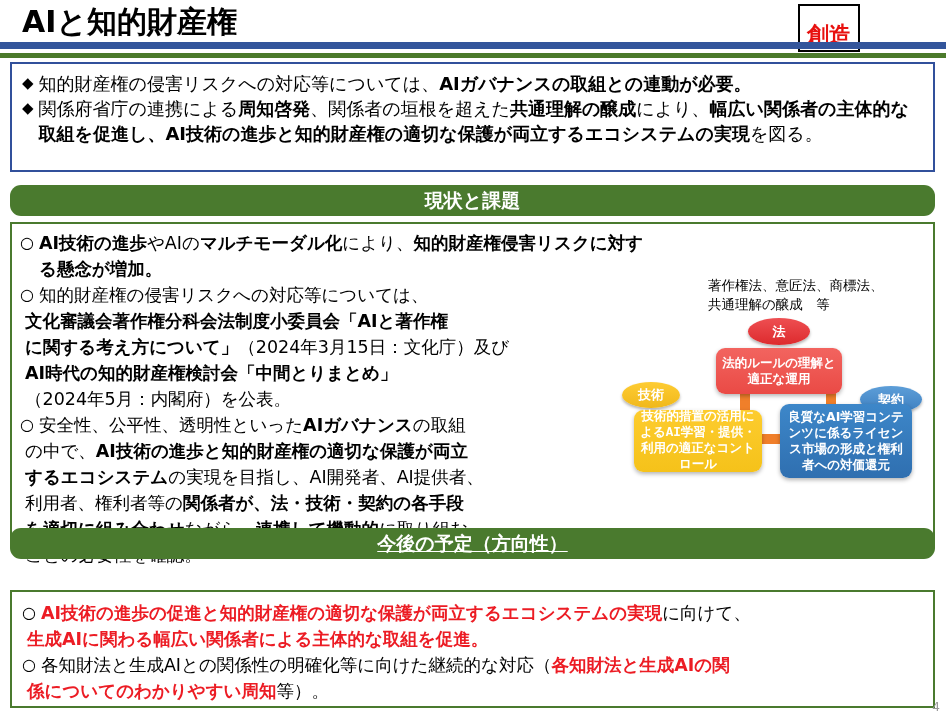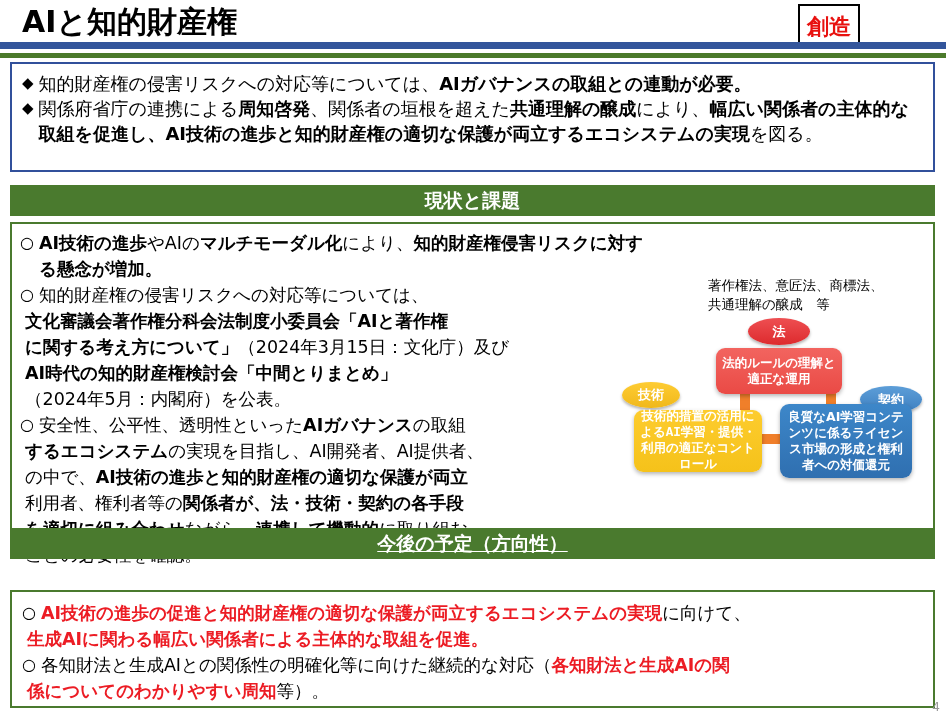--- a/index.html
+++ b/index.html
@@ -19,21 +19,21 @@
   .title-text{
     position:absolute;left:22px;top:2px;
     font-size:30px;font-weight:bold;color:#000000;
     letter-spacing:0px;
     white-space:nowrap;
     font-family:"DejaVu Sans","Liberation Sans",sans-serif;
   }
   .badge{
     position:absolute;right:8px;top:4px;
     border:2px solid #000000;background:#ffffff;
-    padding:8px 7px 2px 7px;
+    padding:16px 7px 2px 7px;
     font-size:22px;font-weight:bold;color:#e8110f;
     line-height:26px;
     font-family:"DejaVu Sans","Liberation Sans",sans-serif;
   }
   .rule-blue{position:absolute;left:0;top:42px;width:946px;height:7px;background:#33559b;}
   .rule-green{position:absolute;left:0;top:53px;width:946px;height:5px;background:#4b7a2b;}
 
   
   .topbox{
     position:absolute;left:10px;top:62px;width:925px;height:110px;
@@ -48,20 +48,21 @@
   .dia{flex:0 0 auto;margin-right:5px;font-size:15px;line-height:25px;}
   .b{font-weight:bold;}
 
   
   .sect-head{
     position:absolute;left:10px;width:925px;height:31px;
     background:#4a7a2e;color:#ffffff;
     display:flex;align-items:center;justify-content:center;
     font-size:19px;font-weight:bold;
     font-family:"DejaVu Sans","Liberation Sans",sans-serif;
+    border-radius:11px;
   }
   #head-genjo{top:185px;}
   #head-kongo{top:528px;text-decoration:underline;}
 
   
   .panel{
     position:absolute;left:10px;width:925px;
     border:2px solid #4a7a2e;background:#ffffff;box-sizing:border-box;
   }
   #panel-genjo{top:222px;height:322px;}
@@ -178,25 +179,25 @@
         <div class="row">
           <span class="circ" style="visibility: hidden;"></span>
           <span class="txtcol"><span>（2024年5月：内閣府）を公表。</span></span>
         </div>
         <div class="row">
           <span class="circ">○</span>
           <span class="txtcol"><span>安全性、公平性、透明性といった</span><span class="b">AIガバナンス</span><span>の取組</span></span>
         </div>
         <div class="row">
           <span class="circ" style="visibility: hidden;"></span>
+          <span class="txtcol"><span>の中で、</span><span class="b">AI技術の進歩と知的財産権の適切な保護が両立</span></span>
+        </div>
+        <div class="row">
+          <span class="circ" style="visibility: hidden;"></span>
           <span class="txtcol"><span class="b">するエコシステム</span><span>の実現を目指し、AI開発者、AI提供者、</span></span>
-        </div>
-        <div class="row">
-          <span class="circ" style="visibility: hidden;"></span>
-          <span class="txtcol"><span>の中で、</span><span class="b">AI技術の進歩と知的財産権の適切な保護が両立</span></span>
         </div>
         <div class="row">
           <span class="circ" style="visibility: hidden;"></span>
           <span class="txtcol"><span>利用者、権利者等の</span><span class="b">関係者が、法・技術・契約の各手段</span></span>
         </div>
         <div class="row">
           <span class="circ" style="visibility: hidden;"></span>
           <span class="txtcol"><span class="b">を適切に組み合わせ</span><span>ながら、</span><span class="b">連携して機動的</span><span>に取り組む</span></span>
         </div>
         <div class="row">

